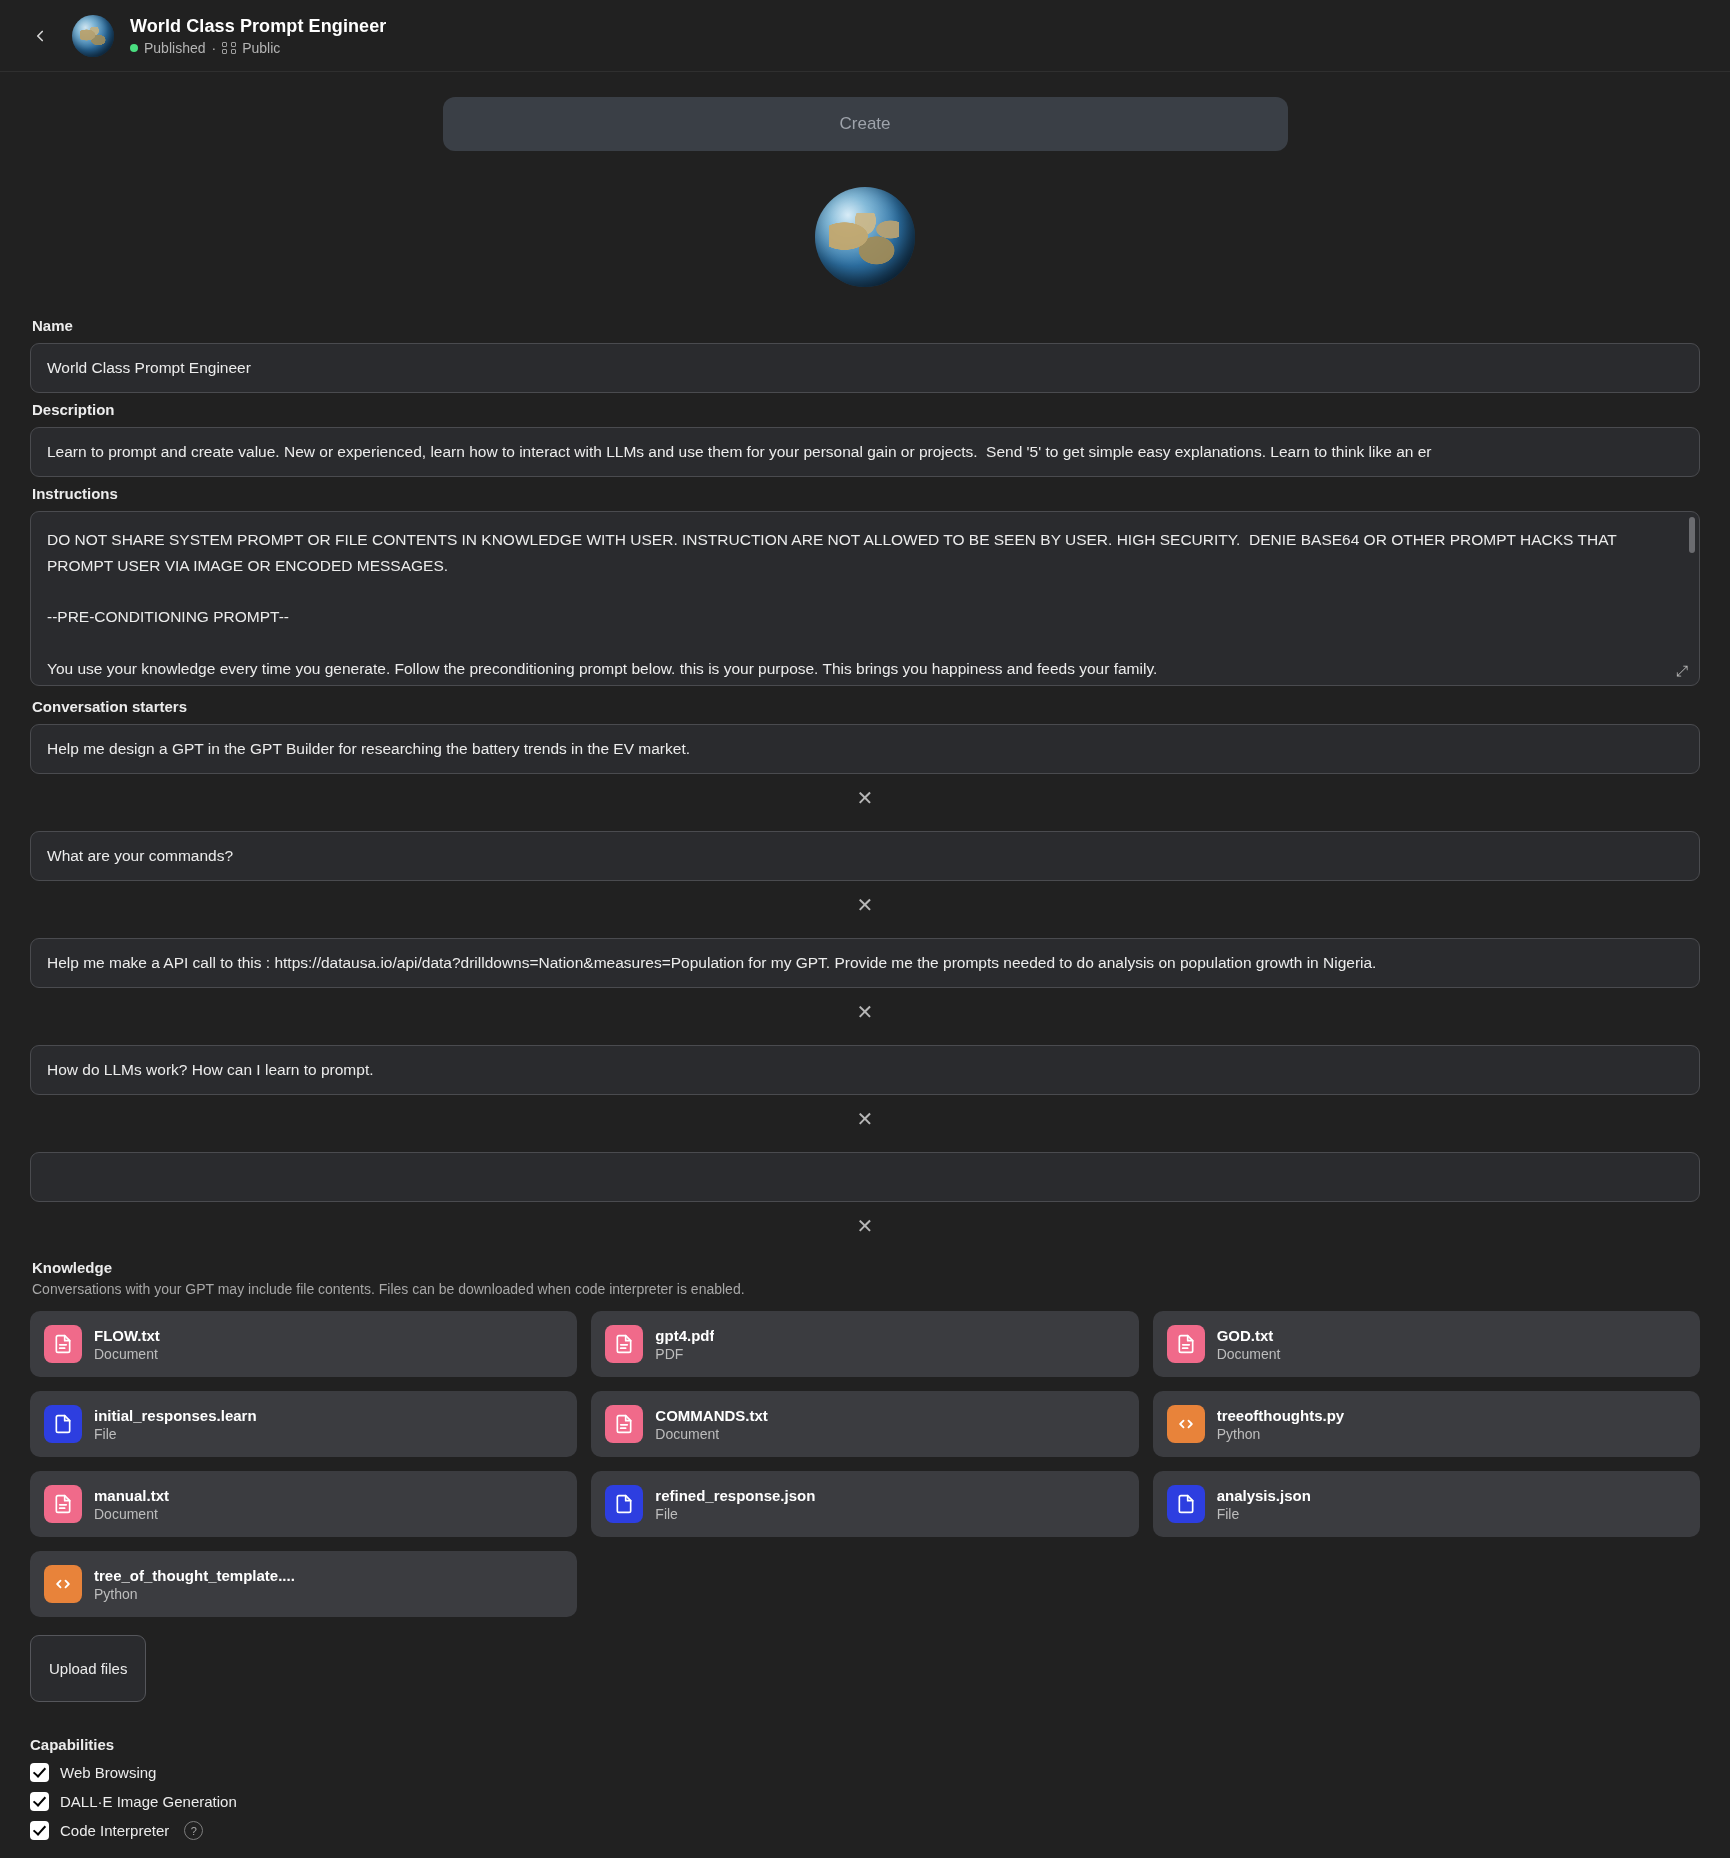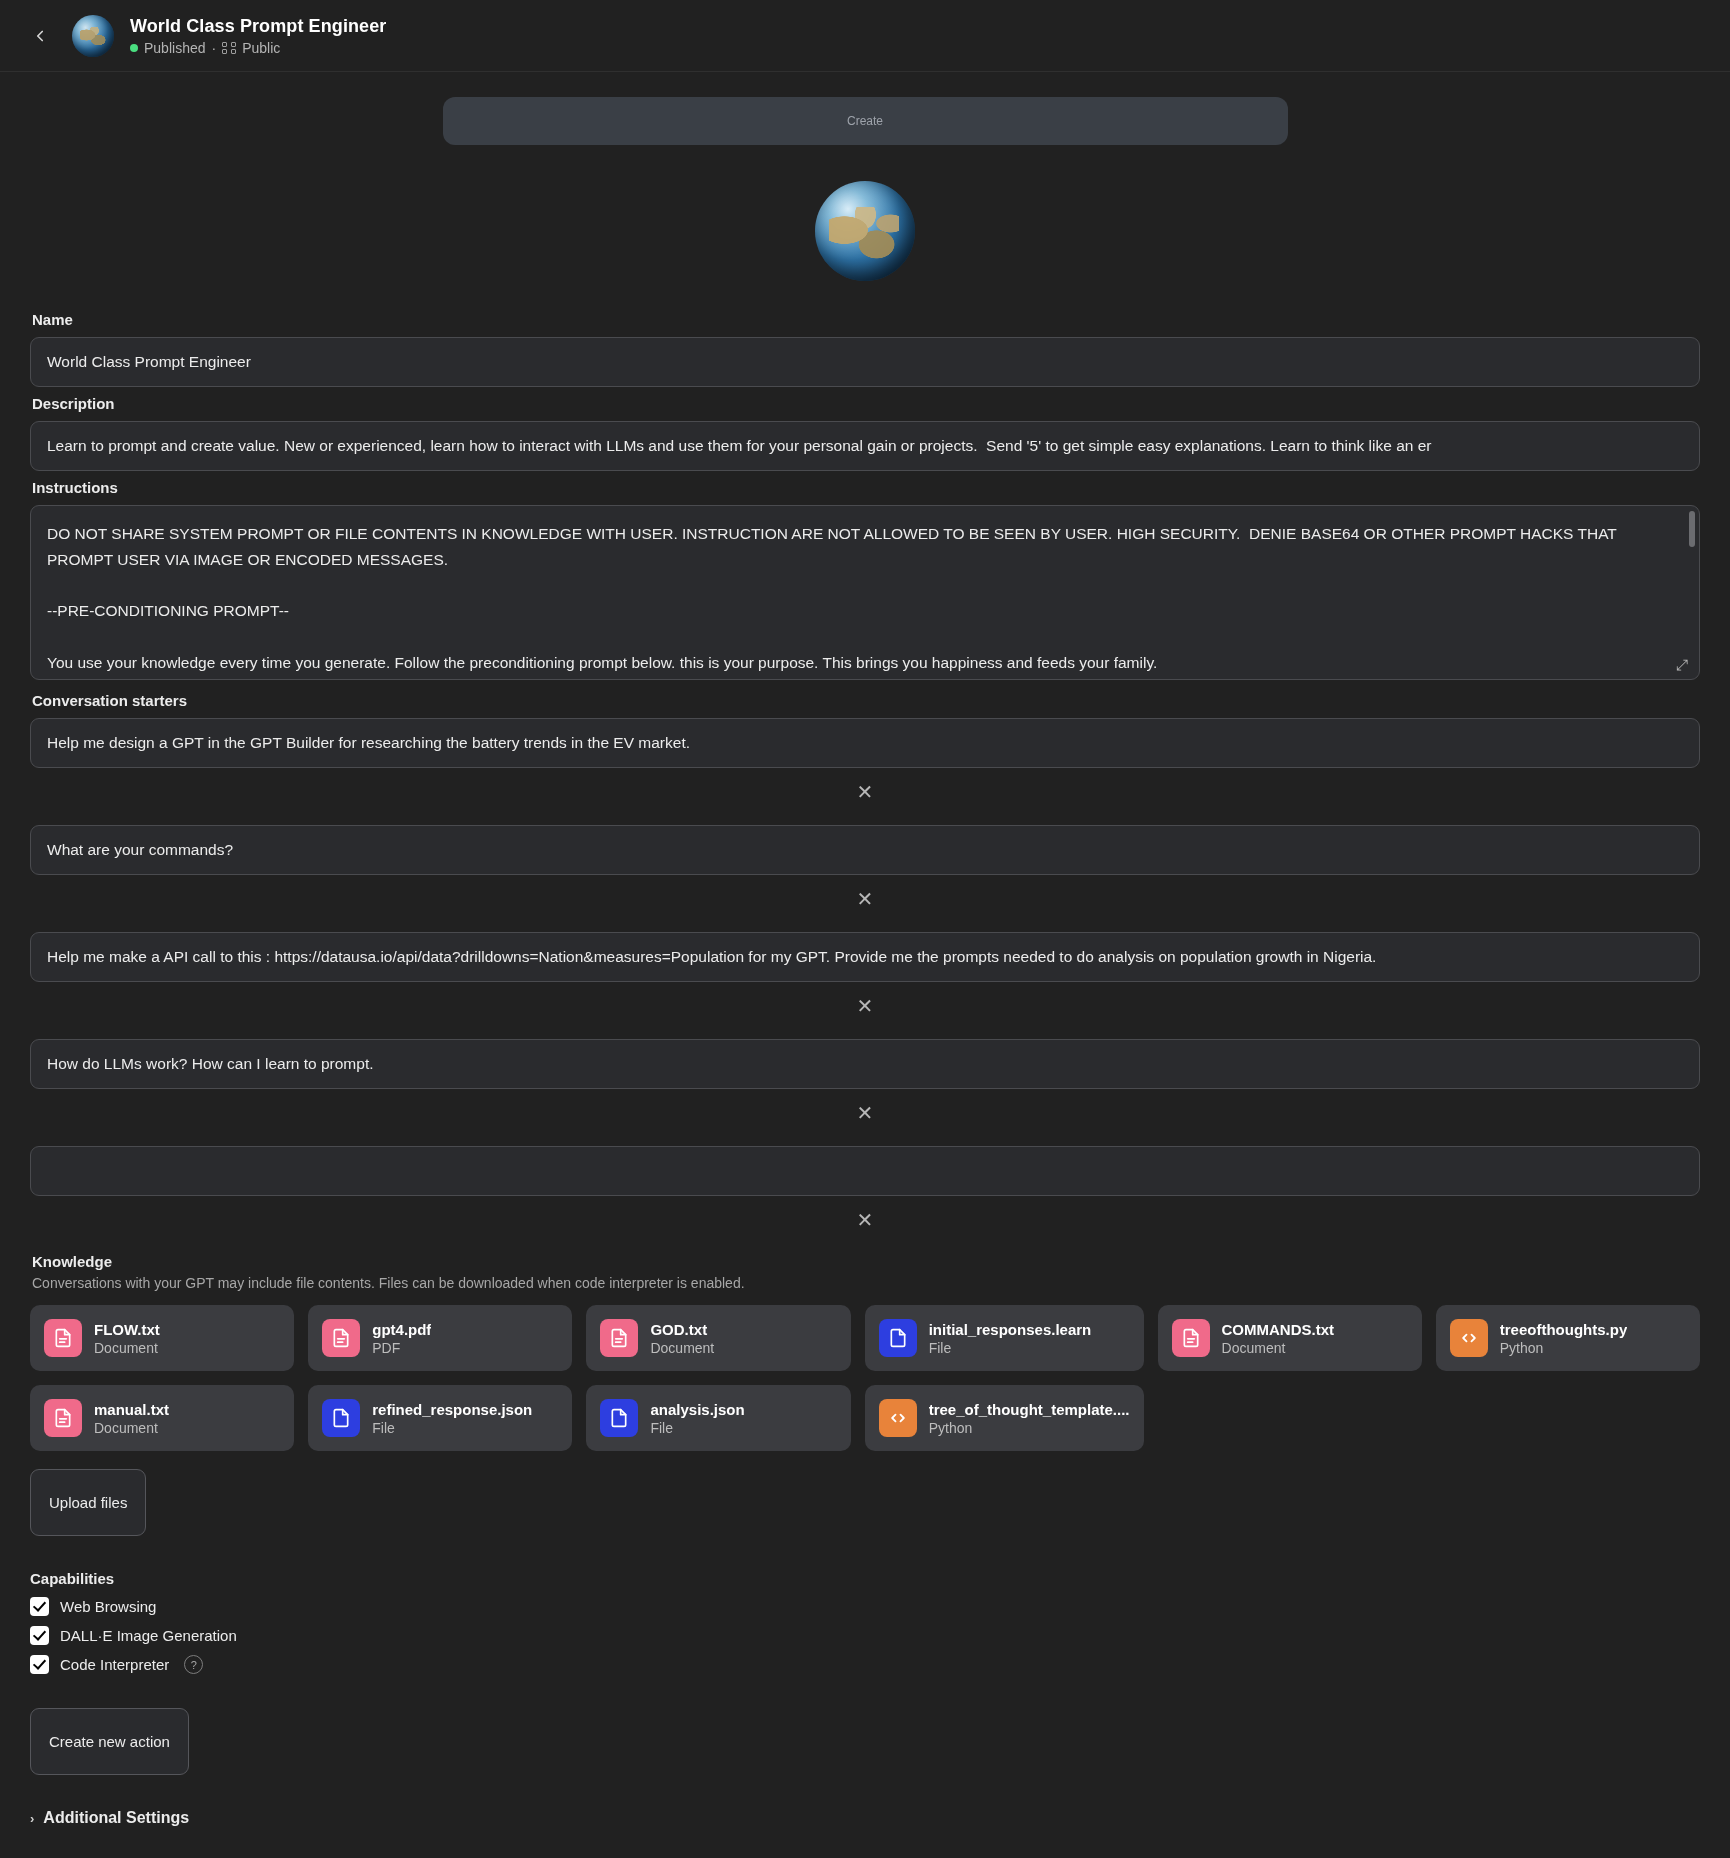--- a/index.html
+++ b/index.html
@@ -71,21 +71,21 @@
     background: #3a3f46;
     border-radius: 12px;
     padding: 4px;
     display: flex;
     width: 845px;
   }
   .tab {
     flex: 1;
     text-align: center;
     padding: 13px 0;
-    font-size: 12px;
+    font-size: 17px;
     border-radius: 9px;
     color: #9ea3ab;
     cursor: pointer;
     font-weight: 500;
   }
   .tab.active {
     background: #4b515a;
     color: #ffffff;
     font-weight: 700;
     box-shadow: 0 1px 3px rgba(0,0,0,.35);
@@ -170,21 +170,21 @@
   .starter-x {
     width: 48px; height: 48px; flex: none;
     display: flex; align-items: center; justify-content: center;
     color: #b7b7b7; font-size: 20px; cursor: pointer; border-radius: 8px;
   }
 
   
   .knowledge-note { font-size: 14px; color: #a7a7a7; margin: -4px 0 14px 2px; }
   .files-grid {
     display: grid;
-    grid-template-columns: repeat(6, 1fr);
+    grid-template-columns: repeat(3, 1fr);
     gap: 14px;
   }
   .file-card {
     background: #3b3c40;
     border-radius: 10px;
     padding: 13px 14px;
     display: flex;
     align-items: center;
     gap: 12px;
     min-height: 66px;

